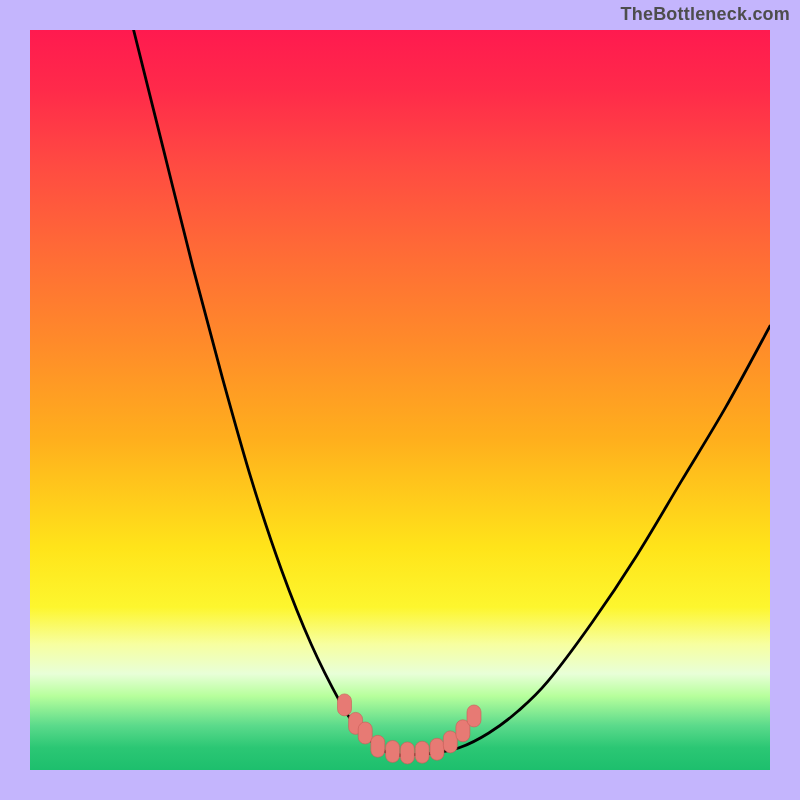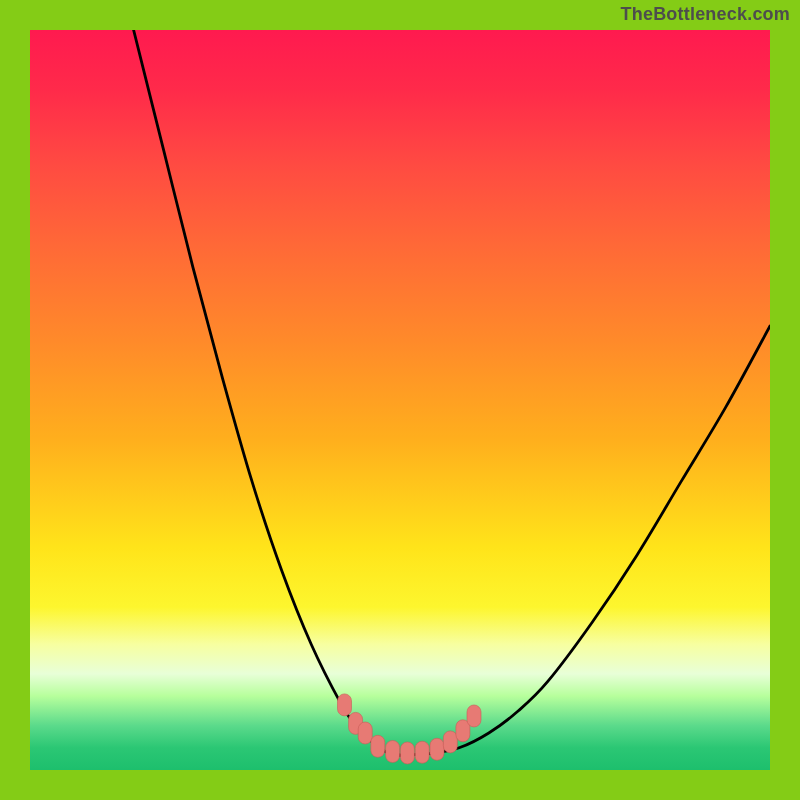--- a/index.html
+++ b/index.html
@@ -7,21 +7,21 @@
     padding: 0;
     width: 800px;
     height: 800px;
     background: #000;
     overflow: hidden;
   }
   .frame {
     position: relative;
     width: 800px;
     height: 800px;
-    background: #84cc16;
+    background: #c4b5fd;
   }
   .plot-area {
     position: absolute;
     left: 30px;
     top: 30px;
     width: 740px;
     height: 740px;
     background: linear-gradient(
       to bottom,
       #ff1a4f 0%,

